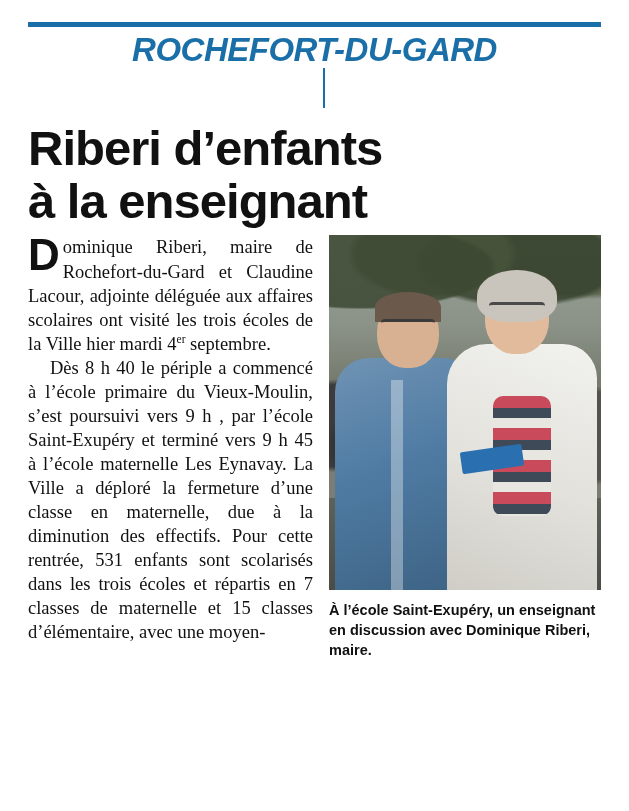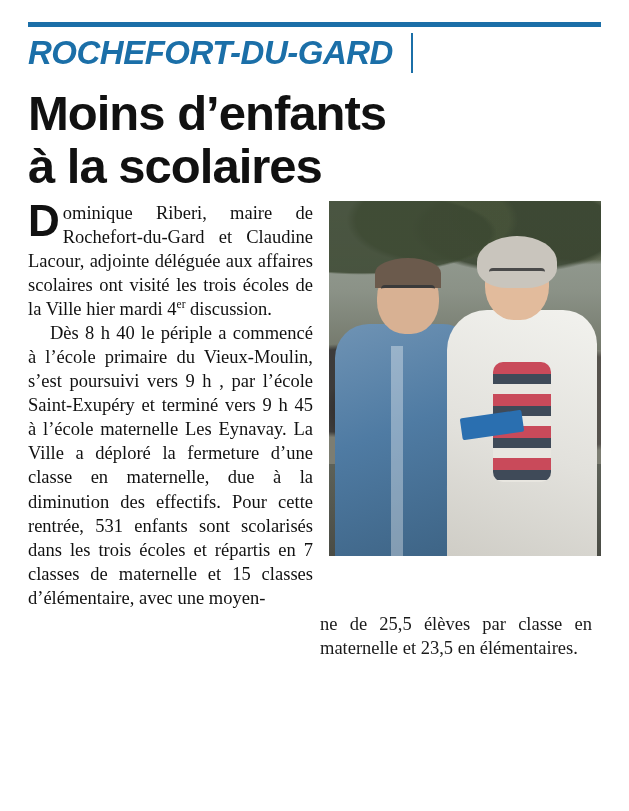--- a/index.html
+++ b/index.html
@@ -24,20 +24,21 @@
   .top-rule {
     height: 5px;
     background: #1b6fa8;
     margin: 22px 0 6px 0;
   }
   .kicker-row {
     display: flex;
     align-items: center;
     position: relative;
     padding-bottom: 4px;
+    flex-direction: column;
   }
   .kicker {
     font-family: "Liberation Sans", sans-serif;
     font-weight: bold;
     font-style: italic;
     font-size: 33px;
     letter-spacing: -0.5px;
     color: #1b6fa8;
     line-height: 1.05;
     white-space: nowrap;
@@ -212,22 +213,22 @@
 <div class="page">
 
   <div class="top-rule"></div>
 
   <div class="kicker-row">
     <div class="kicker">ROCHEFORT-DU-GARD</div>
     <div class="kicker-divider"></div>
   </div>
 
   <h1 class="headline">
-    <span class="l1">Moins d’enfants</span>
-    <span class="l2">à la scolaires</span>
+    <span class="l1">Riberi d’enfants</span>
+    <span class="l2">à la enseignant</span>
   </h1>
 
   <div class="body-area">
 
     <div class="photo-block">
       <div class="photo">
         <div class="sky"></div>
         <div class="trees"></div>
         <div class="crowd"></div>
         <div class="ground"></div>
@@ -237,28 +238,23 @@
         <div class="man-head"></div>
         <div class="man-hair"></div>
         <div class="man-glasses"></div>
         <div class="woman-body"></div>
         <div class="woman-scarf"></div>
         <div class="woman-head"></div>
         <div class="woman-hair"></div>
         <div class="woman-glasses"></div>
         <div class="paper"></div>
       </div>
+      <div class="caption">À l’école Saint-Exupéry, un enseignant en discussion avec Dominique Riberi, maire.</div>
     </div>
 
     <div class="article">
-      <p class="first"><span class="dropcap">D</span><span>ominique Riberi, maire de Rochefort-du-Gard et Claudine Lacour, adjointe déléguée aux affaires scolaires ont visité les trois écoles de la Ville hier mardi 4</span><sup>er</sup><span> discussion.</span></p>
+      <p class="first"><span class="dropcap">D</span><span>ominique Riberi, maire de Rochefort-du-Gard et Claudine Lacour, adjointe déléguée aux affaires scolaires ont visité les trois écoles de la Ville hier mardi 4</span><sup>er</sup><span> septembre.</span></p>
       <p>Dès 8 h 40 le périple a commencé à l’école primaire du Vieux-Moulin, s’est poursuivi vers 9 h , par l’école Saint-Exupéry et terminé vers 9 h 45 à l’école maternelle Les Eynavay. La Ville a déploré la fermeture d’une classe en maternelle, due à la diminution des effectifs. Pour cette rentrée, 531 enfants sont scolarisés dans les trois écoles et répartis en 7 classes de maternelle et 15 classes d’élémentaire, avec une moyen-</p>
     </div>
 
-    <div class="bottom-cols">
-      <div class="bottom-left"></div>
-      <div class="bottom-right">
-        <p>ne de 25,5 élèves par classe en maternelle et 23,5 en élémentaires.</p>
-      </div>
-    </div>
 
   </div>
 </div>
 
 </body></html>

